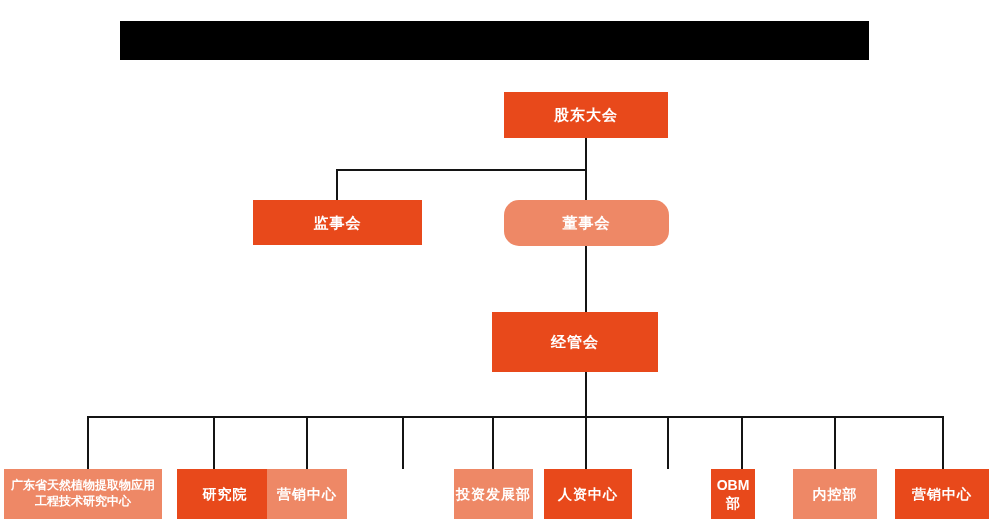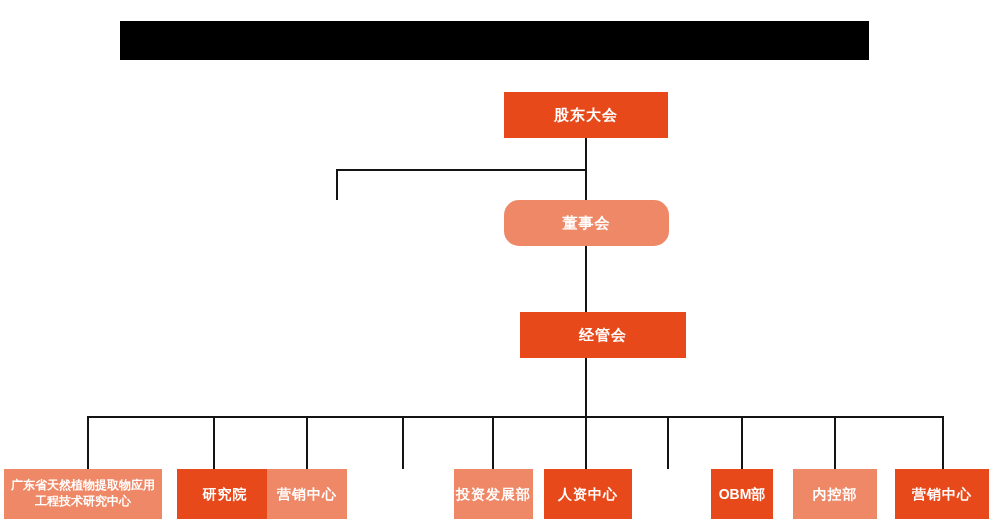--- a/index.html
+++ b/index.html
@@ -35,32 +35,32 @@
     letter-spacing: 1px;
     line-height: 1.3;
   }
   .dark  { background: var(--node-primary, #E8491B); }
   .light { background: var(--node-secondary, #EE8866); }
 
   
   .n-root        { left: 504px; top:  92px; width: 164px; height: 46px; font-size: 15px; }
   .n-supervisory { left: 253px; top: 200px; width: 169px; height: 45px; font-size: 15px; }
   .n-board       { left: 504px; top: 200px; width: 165px; height: 46px; font-size: 15px; border-radius: 15px; }
-  .n-management  { left: 520px; top: 312px; width: 166px; height: 46px; font-size: 15px; }
+  .n-management  { left: 492px; top: 312px; width: 166px; height: 60px; font-size: 15px; }
 
   
   .dept { top: 469px; height: 50px; font-size: 14px; }
   .d0 { left:   4px; width: 158px; font-size: 12px; letter-spacing: 0; padding: 16px 3px; }
   .d1 { left: 177px; width:  96px; }
   .d2 { left: 267px; width:  80px; }
   .d3 { left: 367px; width:  73px; }
   .d4 { left: 454px; width:  79px; }
   .d5 { left: 544px; width:  88px; }
   .d6 { left: 643px; width:  51px; letter-spacing: 0; }
-  .d7 { left: 711px; width:  62px; letter-spacing: 0; }
+  .d7 { left: 711px; width:  44px; letter-spacing: 0; }
   .d8 { left: 793px; width:  84px; }
   .d9 { left: 895px; width:  94px; }
 
   
   .line { position: absolute; background: var(--connector, #141414); }
   .lv { width: 2px; }
   .lh { height: 2px; }
 
   .l-root-down   { left: 585px; top: 138px; height: 33px; }
   .l-top-h       { left: 336px; top: 169px; width: 251px; }
@@ -101,20 +101,21 @@
   <div class="line lv drop dl3"></div>
   <div class="line lv drop dl4"></div>
   <div class="line lv drop dl5"></div>
   <div class="line lv drop dl6"></div>
   <div class="line lv drop dl7"></div>
   <div class="line lv drop dl8"></div>
   <div class="line lv drop dl9"></div>
 
   <div class="node dark n-root">股东大会</div>
 
+  <div class="node dark n-supervisory">监事会</div>
   <div class="node light n-board">董事会</div>
 
   <div class="node dark n-management">经管会</div>
 
   <div class="node light dept d0">广东省天然植物提取物应用工程技术研究中心</div>
   <div class="node dark dept d1">研究院</div>
   <div class="node light dept d2">营销中心</div>
   <div class="node light dept d4">投资发展部</div>
   <div class="node dark dept d5">人资中心</div>
   <div class="node dark dept d7">OBM部</div>

